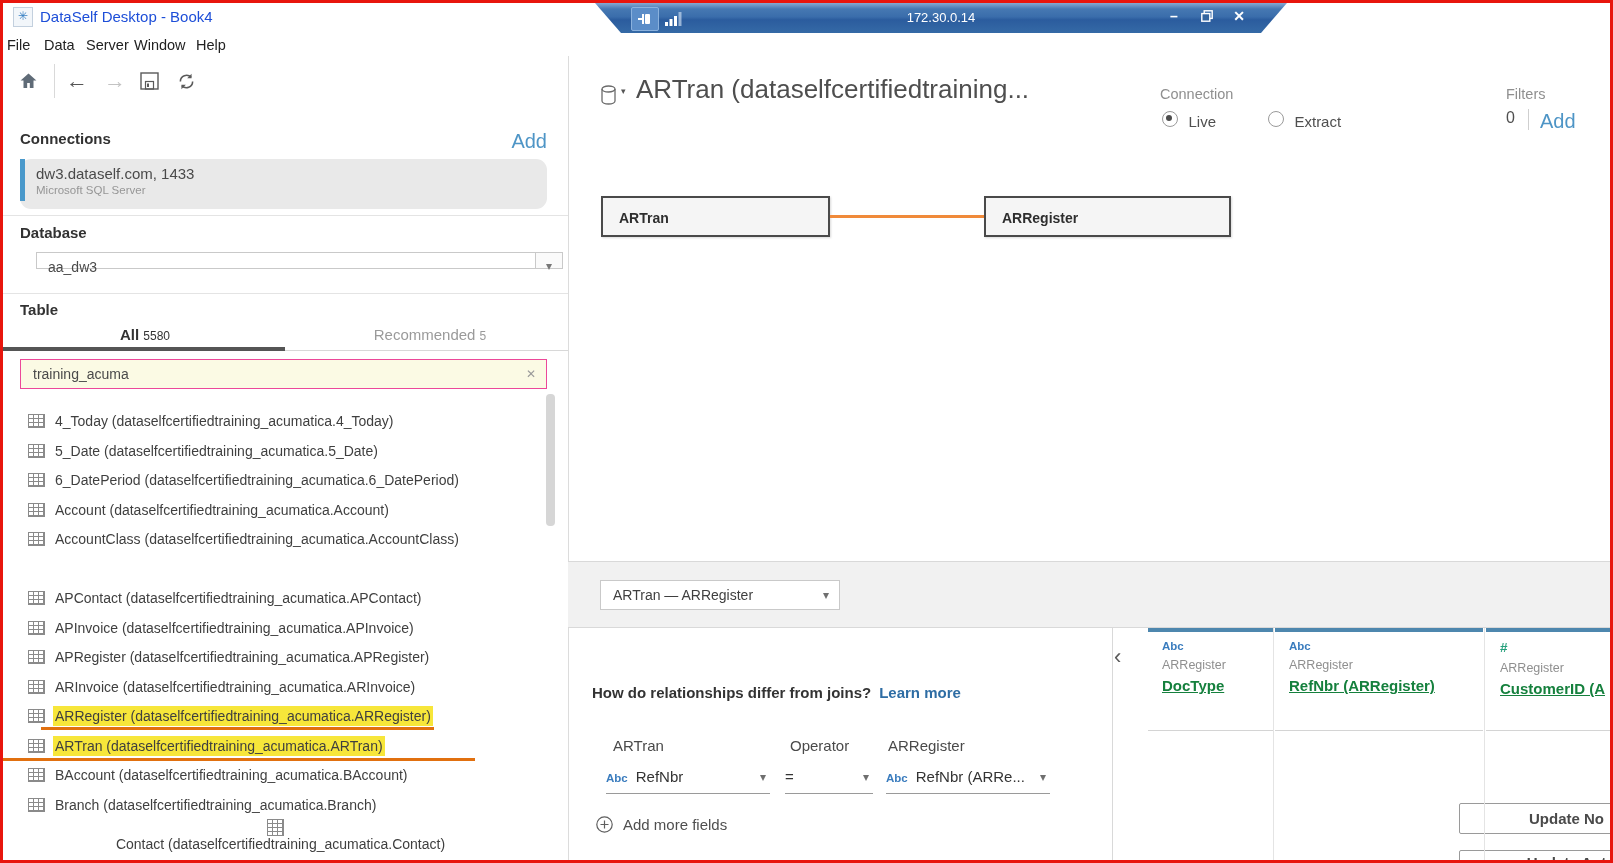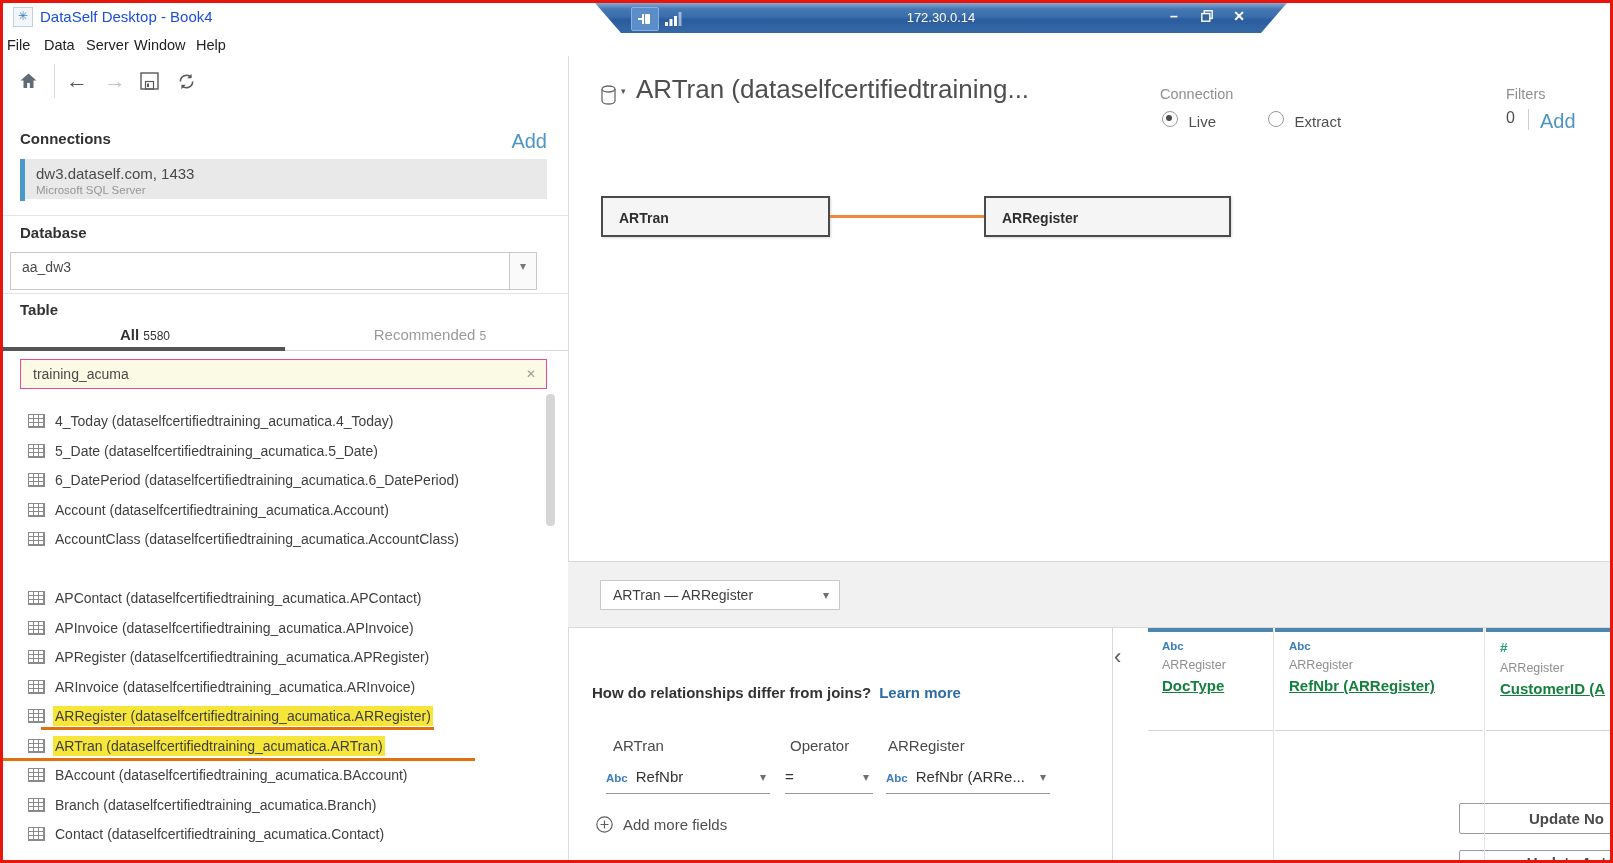--- a/index.html
+++ b/index.html
@@ -22,21 +22,21 @@
   #rdp-sig{position:absolute;left:70px;top:8px;}
   #rdp-addr{position:absolute;left:0;right:0;top:7px;text-align:center;color:#fff;font-size:13px;}
   .rdp-btn{position:absolute;top:5px;color:#fff;font-weight:bold;font-size:14px;width:20px;text-align:center;}
   
   .tb-divider{left:54px;top:64px;width:1px;height:34px;background:#d9d9d9;}
   .arrow{font-size:22px;line-height:20px;}
   
   #v-divider{left:568px;top:56px;width:1px;height:807px;background:#dcdcdc;}
   .heading{font-size:15px;font-weight:bold;color:#323232;}
   .link{color:#4e95c6;font-size:20px;}
-  #conn-card{left:20px;top:159px;width:527px;height:40px;background:#e9e9e9;}
+  #conn-card{left:20px;top:159px;width:527px;height:50px;background:#e9e9e9;border-radius:11px;}
   #conn-card .bar{position:absolute;left:0;top:0;width:5px;height:42px;background:#4a99cb;}
   #conn-card .nm{position:absolute;left:16px;top:6px;font-size:15px;color:#4a4a4a;}
   #conn-card .tp{position:absolute;left:16px;top:25px;font-size:11.5px;color:#969696;}
   .h-divider{left:0;width:568px;height:1px;background:#e4e4e4;}
   .dropdown{background:#fff;border:1px solid #c9c9c9;}
   .dd-caret{position:absolute;right:0;top:0;bottom:0;width:26px;border-left:1px solid #c9c9c9;
             background:#fafafa;color:#777;text-align:center;line-height:27px;font-size:12px;}
   .tab{top:323px;height:24px;line-height:24px;text-align:center;font-size:15px;}
   #tab-underline-active{left:3px;top:347px;width:282px;height:4px;background:#555;}
   #tab-underline-rest{left:285px;top:350px;width:283px;height:1px;background:#d8d8d8;}
@@ -165,21 +165,21 @@
   <div class="abs link" style="left:510px;top:130px;width:37px;text-align:right;">Add</div>
 
   <div class="abs" id="conn-card">
     <div class="bar"></div>
     <div class="nm">dw3.dataself.com, 1433</div>
     <div class="tp">Microsoft SQL Server</div>
   </div>
 
   <div class="abs h-divider" style="top:215px;"></div>
   <div class="abs heading" style="left:20px;top:224px;">Database</div>
-  <div class="abs dropdown" style="left:10px;top:252px;width:527px;height:38px;box-sizing:border-box;">
+  <div class="abs dropdown" style="left:36px;top:252px;width:527px;height:17px;box-sizing:border-box;">
     <span class="abs" style="left:11px;top:6px;font-size:14px;color:#4a4a4a;">aa_dw3</span>
     <span class="dd-caret">▾</span>
   </div>
 
   <div class="abs h-divider" style="top:293px;"></div>
   <div class="abs heading" style="left:20px;top:301px;">Table</div>
 
   <div class="abs tab" style="left:60px;width:170px;color:#333;">
     <b>All</b>
     <span style="font-size:12px;">5580</span>
@@ -241,21 +241,21 @@
       <span class="lbl">ARTran (dataselfcertifiedtraining_acumatica.ARTran)</span>
     </div>
   <div class="row" style="top:760px;">
       <span class="tbl-icon"></span>
       <span class="lbl">BAccount (dataselfcertifiedtraining_acumatica.BAccount)</span>
     </div>
   <div class="row" style="top:790px;">
       <span class="tbl-icon"></span>
       <span class="lbl">Branch (dataselfcertifiedtraining_acumatica.Branch)</span>
     </div>
-  <div class="row" style="top:819px;">
+  <div class="row" style="top:819px;flex-direction:column;">
       <span class="tbl-icon"></span>
       <span class="lbl">Contact (dataselfcertifiedtraining_acumatica.Contact)</span>
     </div>
   <div class="abs" id="scroll-thumb"></div>
 
   <div class="abs" style="left:600px;top:85px;">
     <svg width="17" height="21" viewBox="0 0 17 21">
       <ellipse cx="8.5" cy="4" rx="6.5" ry="3" fill="none" stroke="#6b6b6b" stroke-width="1.3"></ellipse>
       <path d="M2 4 v12 a6.5 3 0 0 0 13 0 V4" fill="none" stroke="#6b6b6b" stroke-width="1.3"></path>
     </svg>

